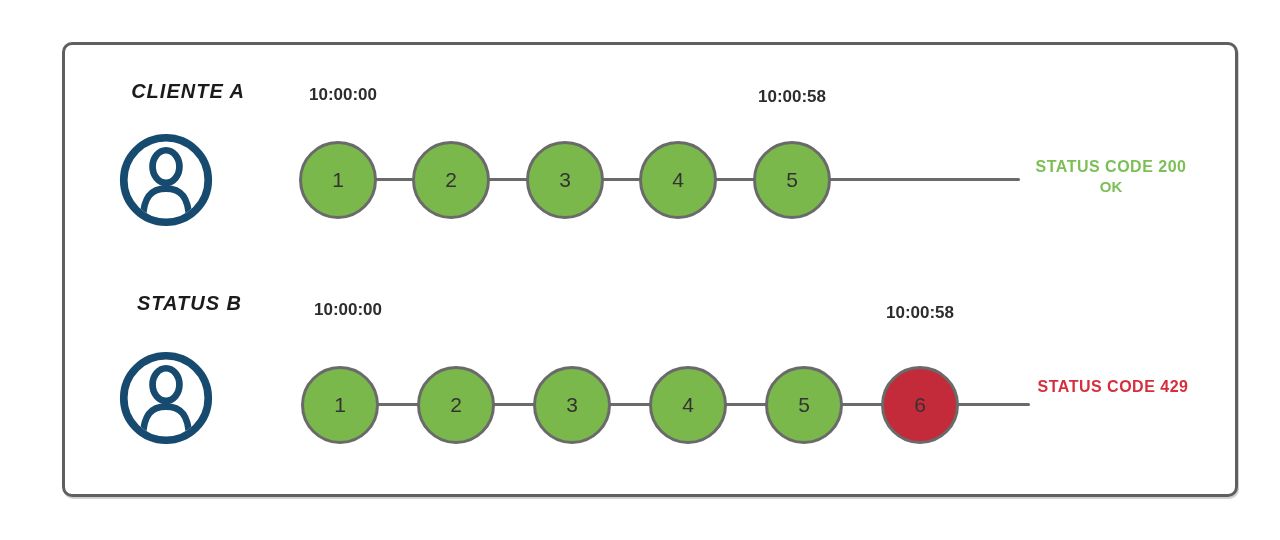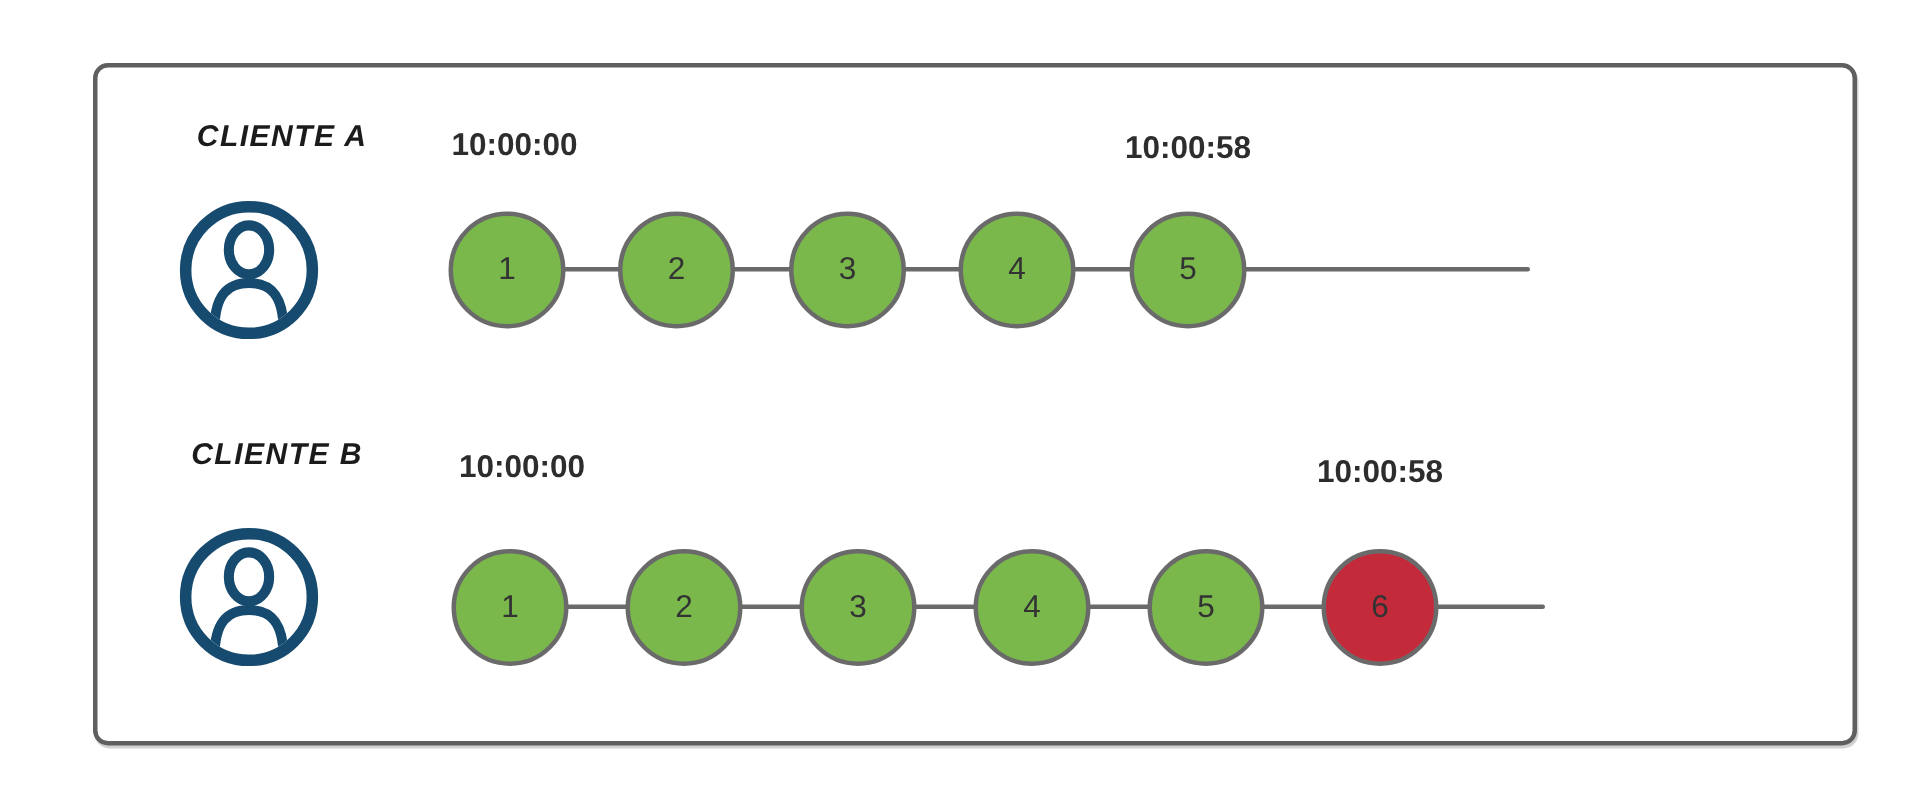--- a/index.html
+++ b/index.html
@@ -29,21 +29,21 @@
     font-weight: bold;
     font-style: italic;
     letter-spacing: 1px;
     color: #1b1b1b;
   }
   .avatar { position: absolute; }
   .time-label {
     position: absolute;
     width: 100px;
     text-align: center;
-    font-size: 21px;
+    font-size: 17px;
     font-weight: bold;
     color: #2d2d2d;
   }
   .tl-line {
     position: absolute;
     height: 3px;
     background: #6a6a6a;
     border-radius: 2px;
   }
   .node {
@@ -110,22 +110,26 @@
   <div class="node" style="left:526px; top:141px;">
     <span>3</span>
     </div>
   <div class="node" style="left:639px; top:141px;">
     <span>4</span>
     </div>
   <div class="node" style="left:753px; top:141px;">
     <span>5</span>
     </div>
 
+  <div class="status success" style="left:1022px; top:157px;">
+    <div class="code-line">STATUS CODE 200</div>
+    <div class="msg-line">OK</div>
+  </div>
 
-  <div class="client-label" style="left:92px; top:292px;">CLIENTE B</div>
+  <div class="client-label" style="left:92px; top:292px;">STATUS B</div>
 
   <svg class="avatar" style="left:118px; top:350px;" width="96" height="96" viewBox="0 0 100 100">
     <defs>
         <clipPath id="clipB">
           <circle cx="50" cy="50" r="40"></circle>
         </clipPath>
       </defs>
     <circle cx="50" cy="50" r="44" fill="#ffffff" stroke="#164a6e" stroke-width="8"></circle>
     <g clip-path="url(#clipB)" fill="none" stroke="#164a6e" stroke-width="7" stroke-linecap="round" stroke-linejoin="round">
       <ellipse cx="50" cy="36" rx="14" ry="17"></ellipse>
@@ -151,15 +155,16 @@
     <span>4</span>
     </div>
   <div class="node" style="left:765px; top:366px;">
     <span>5</span>
     </div>
   <div class="node blocked" style="left:881px; top:366px;">
     <span>6</span>
     </div>
 
   <div class="status error" style="left:1024px; top:377px;">
+    <div class="code-line">STATUS CODE 429</div>
   </div>
 
 </div>
 
 </body></html>

